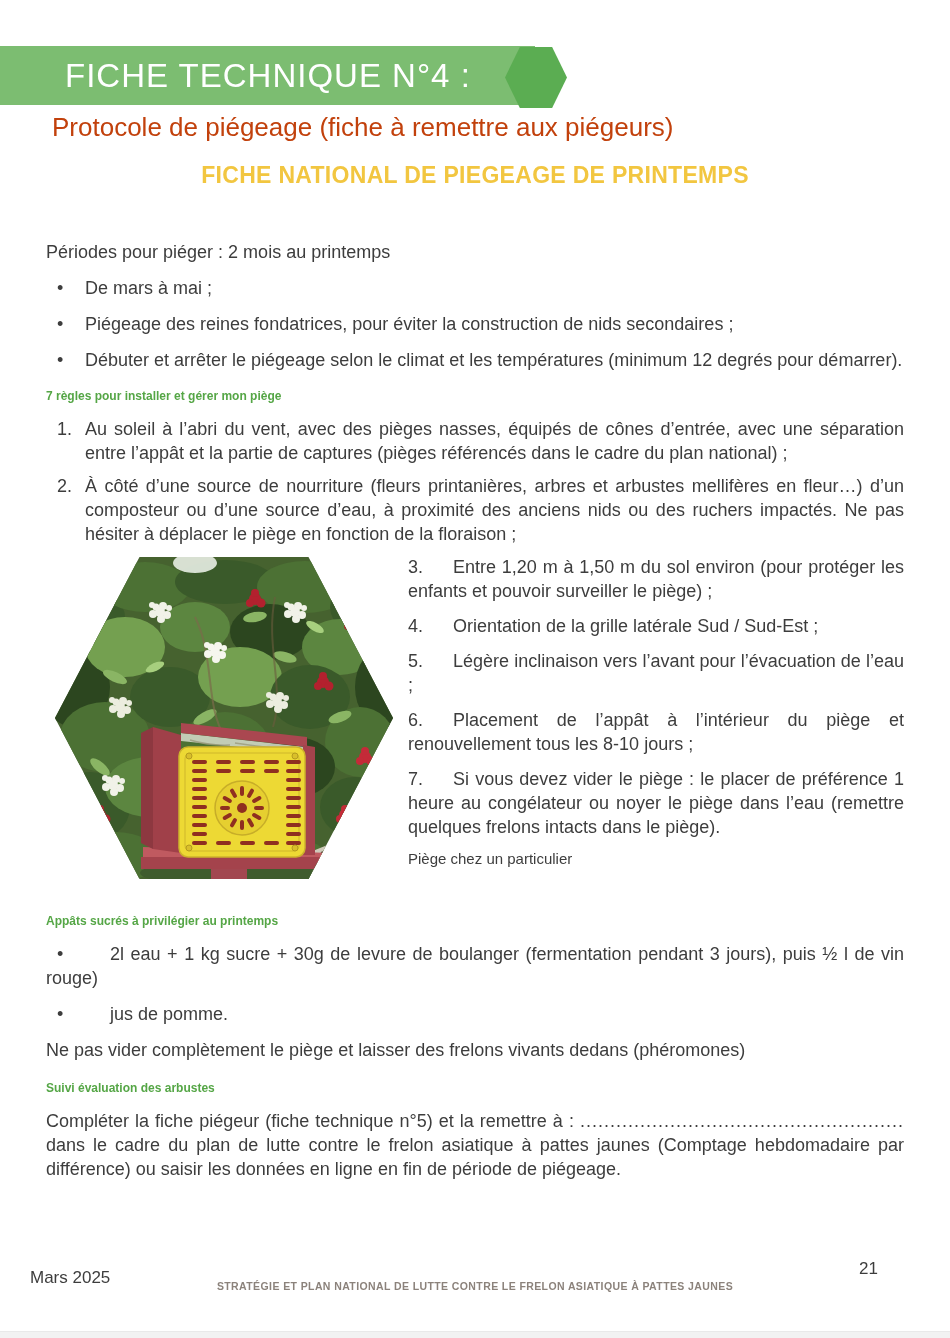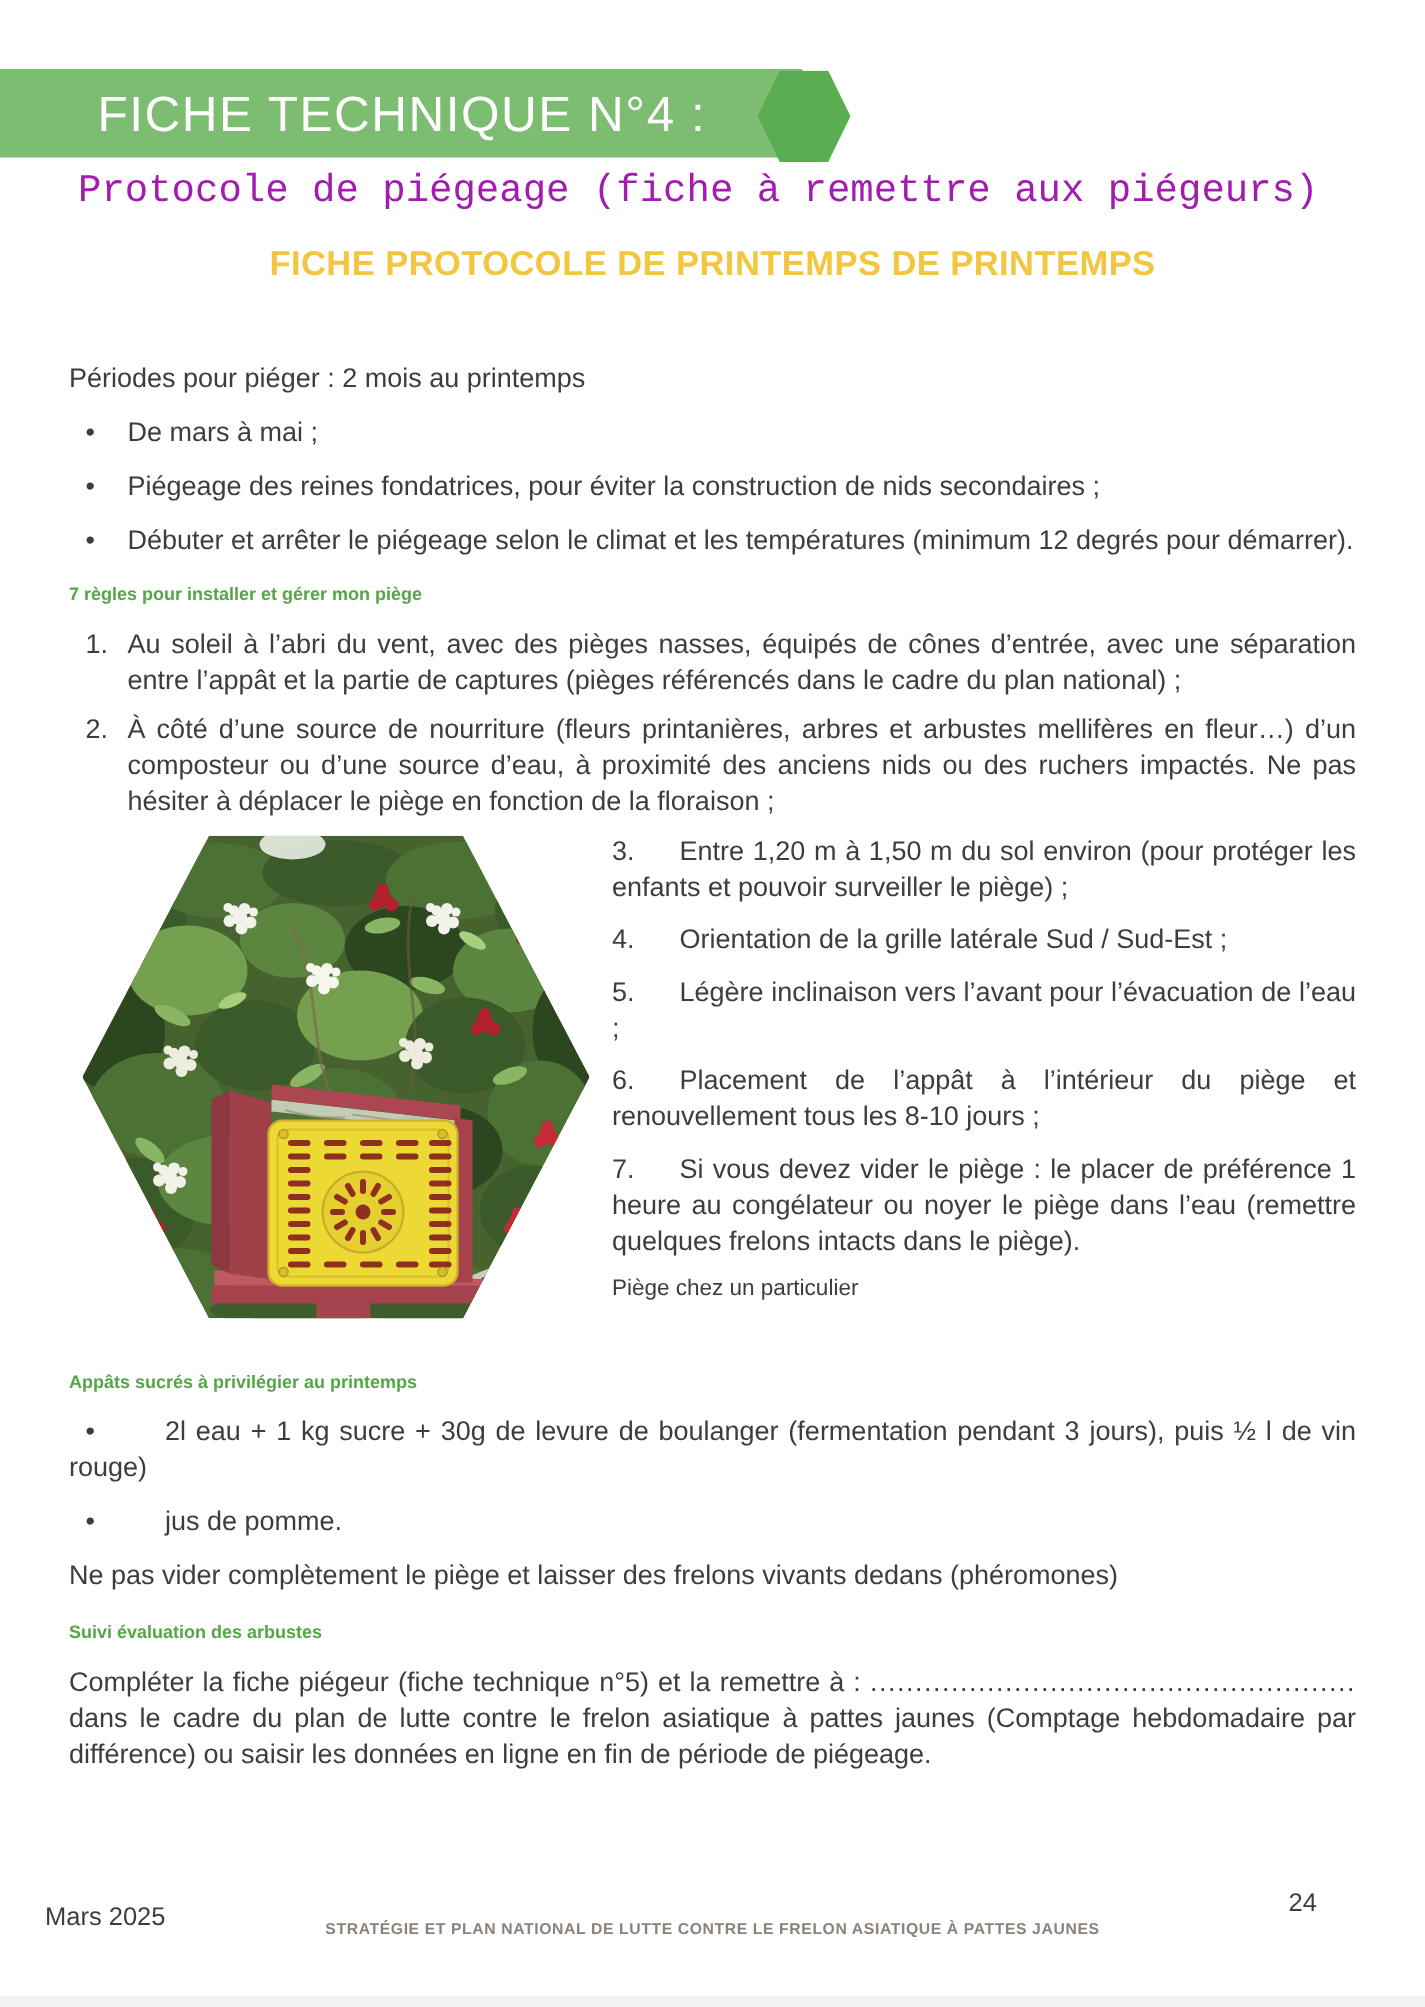--- a/index.html
+++ b/index.html
@@ -5,21 +5,21 @@
   html,body{margin:0;padding:0;background:#fff;}
   .page{position:relative;width:950px;height:1338px;background:#ffffff;overflow:hidden;
         font-family:"Liberation Sans",sans-serif;color:#3d3d3d;}
 
   
   .banner{position:absolute;left:0;top:46px;width:535px;height:59px;background:#7cbd71;text-align:center;}
   .banner-title{position:absolute;left:65px;top:0;height:59px;line-height:59px;
         font-size:33px;font-weight:300;color:#ffffff;letter-spacing:1px;white-space:nowrap;}
   .hex-deco{position:absolute;left:505px;top:47px;width:62px;height:61px;background:#5bad52;
         clip-path:polygon(24% 0,76% 0,100% 50%,76% 100%,24% 100%,0 50%);}
-  .subtitle{position:absolute;left:52px;top:112px;font-size:26px;color:#a21caf;font-family:Liberation Mono, monospace;}
+  .subtitle{position:absolute;left:52px;top:112px;font-size:26px;color:#c2410c;}
   .main-heading{position:absolute;left:0;top:162px;width:100%;text-align:center;
         font-size:23px;font-weight:bold;color:#f2c640;letter-spacing:.3px;}
 
   
   .content{position:absolute;left:46px;top:240px;width:858px;font-size:18px;line-height:24px;
         text-align:justify;}
   .lead{margin:0 0 12px;}
   .blist{list-style:none;margin:0 0 0;padding:0;}
   .blist li{position:relative;padding-left:39px;margin:0 0 12px;}
   .blist .mk{position:absolute;left:11px;top:0;}
@@ -54,21 +54,21 @@
 </head>
 <body>
 
 <div class="page">
 
   <div class="banner">
     <span class="banner-title">FICHE TECHNIQUE N°4 :</span>
   </div>
   <div class="hex-deco"></div>
   <div class="subtitle">Protocole de piégeage (fiche à remettre aux piégeurs)</div>
-  <div class="main-heading">FICHE PROTOCOLE DE PRINTEMPS DE PRINTEMPS</div>
+  <div class="main-heading">FICHE NATIONAL DE PIEGEAGE DE PRINTEMPS</div>
 
   <div class="content">
 
     <p class="lead">Périodes pour piéger : 2 mois au printemps</p>
 
     <ul class="blist">
       <li>
         <span class="mk">•</span>
         <span>De mars à mai ;</span>
       </li>
@@ -303,16 +303,16 @@
 
     <h3 class="sec-h">Suivi évaluation des arbustes</h3>
 
     <p class="fpar">
       <span>Compléter la fiche piégeur (fiche technique n°5) et la remettre à : </span><span class="dots">......................................................</span><span> dans le cadre du plan de lutte contre le frelon asiatique à pattes jaunes (Comptage hebdomadaire par différence) ou saisir les données en ligne en fin de période de piégeage.</span>
     </p>
   </div>
 
   <div class="f-date">Mars 2025</div>
   <div class="f-run">STRATÉGIE ET PLAN NATIONAL DE LUTTE CONTRE LE FRELON ASIATIQUE À PATTES JAUNES</div>
-  <div class="f-page">24</div>
+  <div class="f-page">21</div>
   <div class="bottom-strip"></div>
 
 </div>
 
 </body></html>

